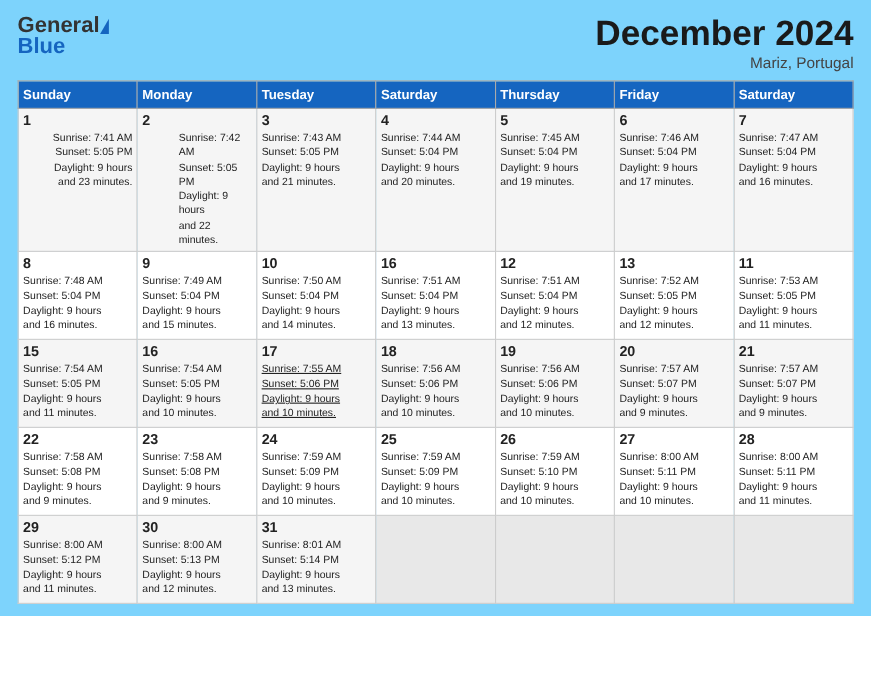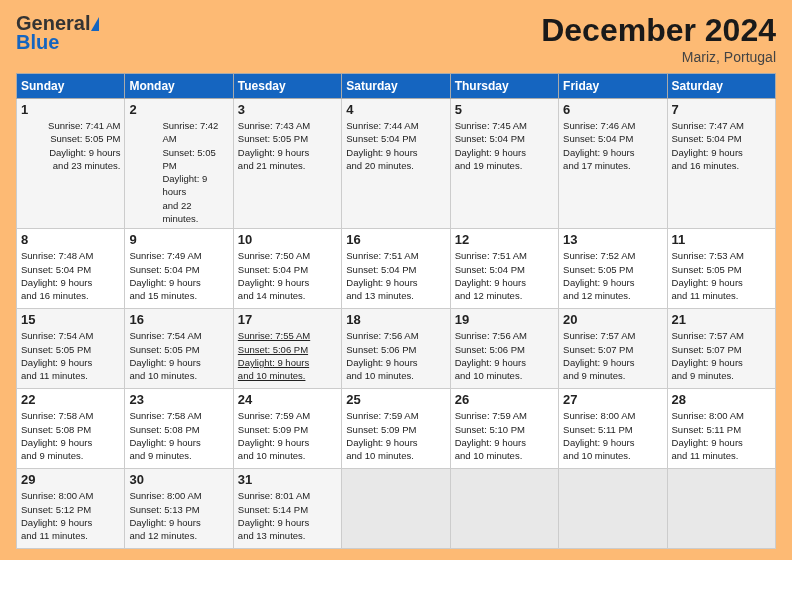--- a/index.html
+++ b/index.html
@@ -7,21 +7,21 @@
       font-family: Arial, sans-serif;
       background: #fff;
       width: 792px;
       height: 612px;
       overflow: hidden;
     }
     .page {
       width: 792px;
       height: 560px;
       padding: 12px 16px;
-      background: #fdba74;
+      background: #7dd3fc;
     }
     .header {
       display: flex;
       justify-content: space-between;
       align-items: flex-start;
       margin-bottom: 8px;
     }
     .logo {
       display: flex;
       flex-direction: column;

